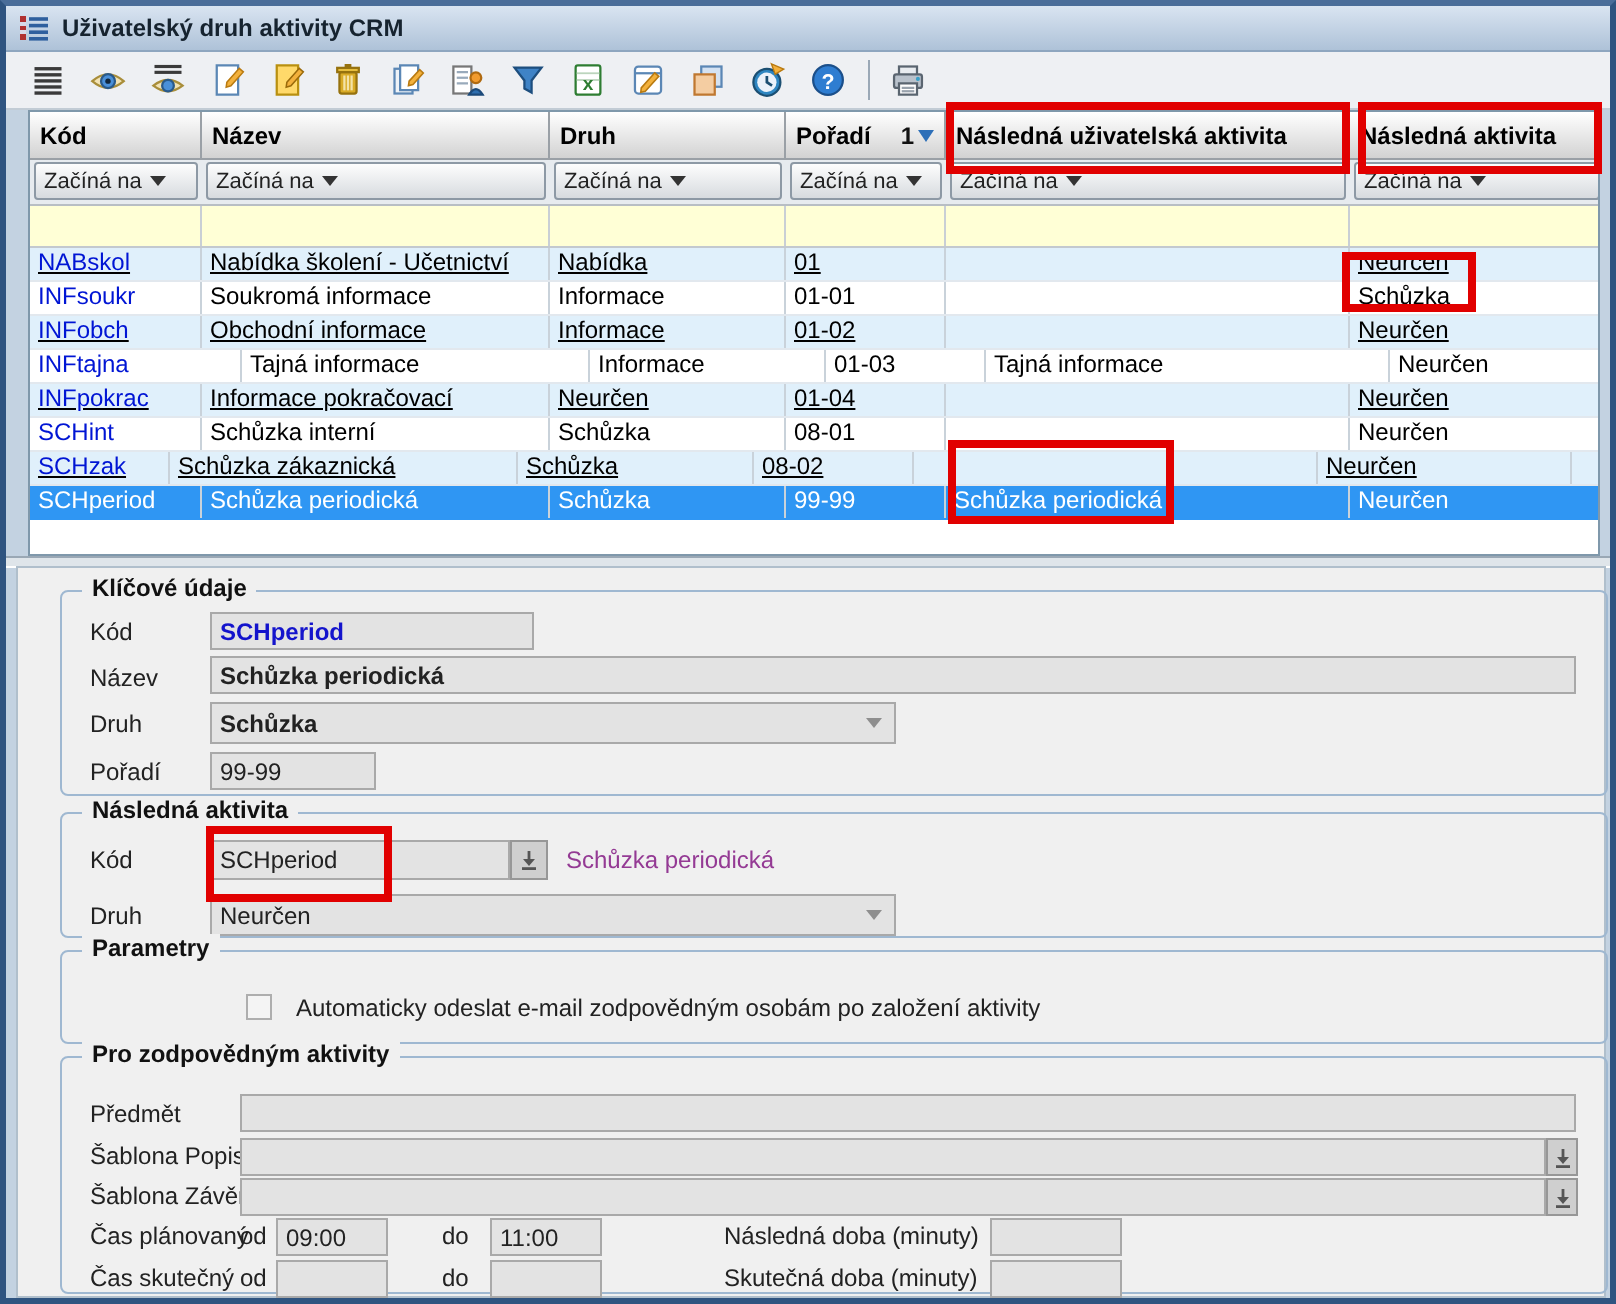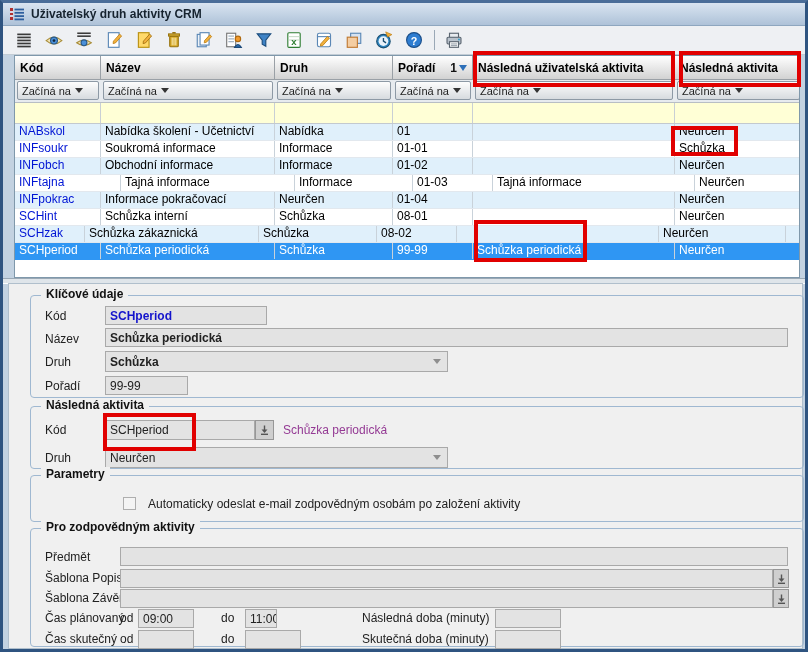--- a/index.html
+++ b/index.html
@@ -34,21 +34,21 @@
   .gfilter{height:22px;background:#e7ebef;border-bottom:1px solid #b8bec4;}
   .fcell{flex:none;box-sizing:border-box;padding:1px 2px;}
   .fcombo{height:17px;border:1px solid #8d99a5;border-radius:2px;
     background:linear-gradient(#fdfdfd,#d7dbdf);display:flex;align-items:center;
     justify-content:flex-start;padding:0 4px;font-size:11px;color:#222;white-space:nowrap;overflow:hidden;}
   .farrow{width:0;height:0;border-left:4px solid transparent;border-right:4px solid transparent;
     border-top:5px solid #333;flex:none;margin-left:4px;}
   .gyellow{height:20px;background:var(--filter_row_bg,#ffffd6);border-bottom:1px solid #c3c9cf;}
   .ycell{flex:none;box-sizing:border-box;border-right:1px solid #c9cfd5;height:100%;}
   .grow{height:16px;line-height:15px;font-size:12px;background:#fff;border-bottom:1px solid #e2e8ee;}
-  .grow.alt{background:var(--alt_row,#e0f0fb);}
+  .grow.alt{background:var(--alt_row,#e0f0fb);text-decoration:underline;}
   .grow.sel{background:var(--selected_row,#2f96f3);color:#fff;border-bottom-color:var(--selected_row,#2f96f3);}
   .gcell{flex:none;box-sizing:border-box;padding:0 4px;border-right:1px solid #c9d2da;
     overflow:hidden;white-space:nowrap;}
   .codecell{color:var(--code_text,#0015d4);}
   .grow.sel .codecell{color:#fff;}
   
   .splitter{position:absolute;left:0;top:275px;right:0;height:4px;background:#dfe5ea;
     border-top:1px solid #9aa8b5;border-bottom:1px solid #ffffff;}
   .panel{position:absolute;left:5px;top:280px;width:795px;height:366px;background:#f0f0f0;
     border:1px solid #b0bfcc;box-sizing:border-box;}
@@ -428,21 +428,21 @@
         <svg viewBox="0 0 9 10">
             <line x1="4.5" y1="0.5" x2="4.5" y2="6" stroke="#555" stroke-width="1.4"></line>
             <path d="M1.5 4.5 L4.5 8 L7.5 4.5 Z" fill="#555"></path>
             <line x1="1" y1="9.3" x2="8" y2="9.3" stroke="#555" stroke-width="1.4"></line>
           </svg>
       </div>
       <span class="lbl" style="left:14px;top:82px;">Čas plánovaný</span>
       <span class="lbl" style="left:89px;top:82px;">od</span>
       <div class="fld" style="left:107px;top:80px;width:56px;height:19px;">09:00</div>
       <span class="lbl" style="left:190px;top:82px;">do</span>
-      <div class="fld" style="left:214px;top:80px;width:32px;height:19px;">11:00</div>
+      <div class="fld" style="left:214px;top:80px;width:56px;height:19px;">11:00</div>
       <span class="lbl" style="left:331px;top:82px;">Následná doba (minuty)</span>
       <div class="fld" style="left:464px;top:80px;width:66px;height:19px;"></div>
       <span class="lbl" style="left:14px;top:103px;">Čas skutečný</span>
       <span class="lbl" style="left:89px;top:103px;">od</span>
       <div class="fld" style="left:107px;top:101px;width:56px;height:19px;"></div>
       <span class="lbl" style="left:190px;top:103px;">do</span>
       <div class="fld" style="left:214px;top:101px;width:56px;height:19px;"></div>
       <span class="lbl" style="left:331px;top:103px;">Skutečná doba (minuty)</span>
       <div class="fld" style="left:464px;top:101px;width:66px;height:19px;"></div>
     </div>

